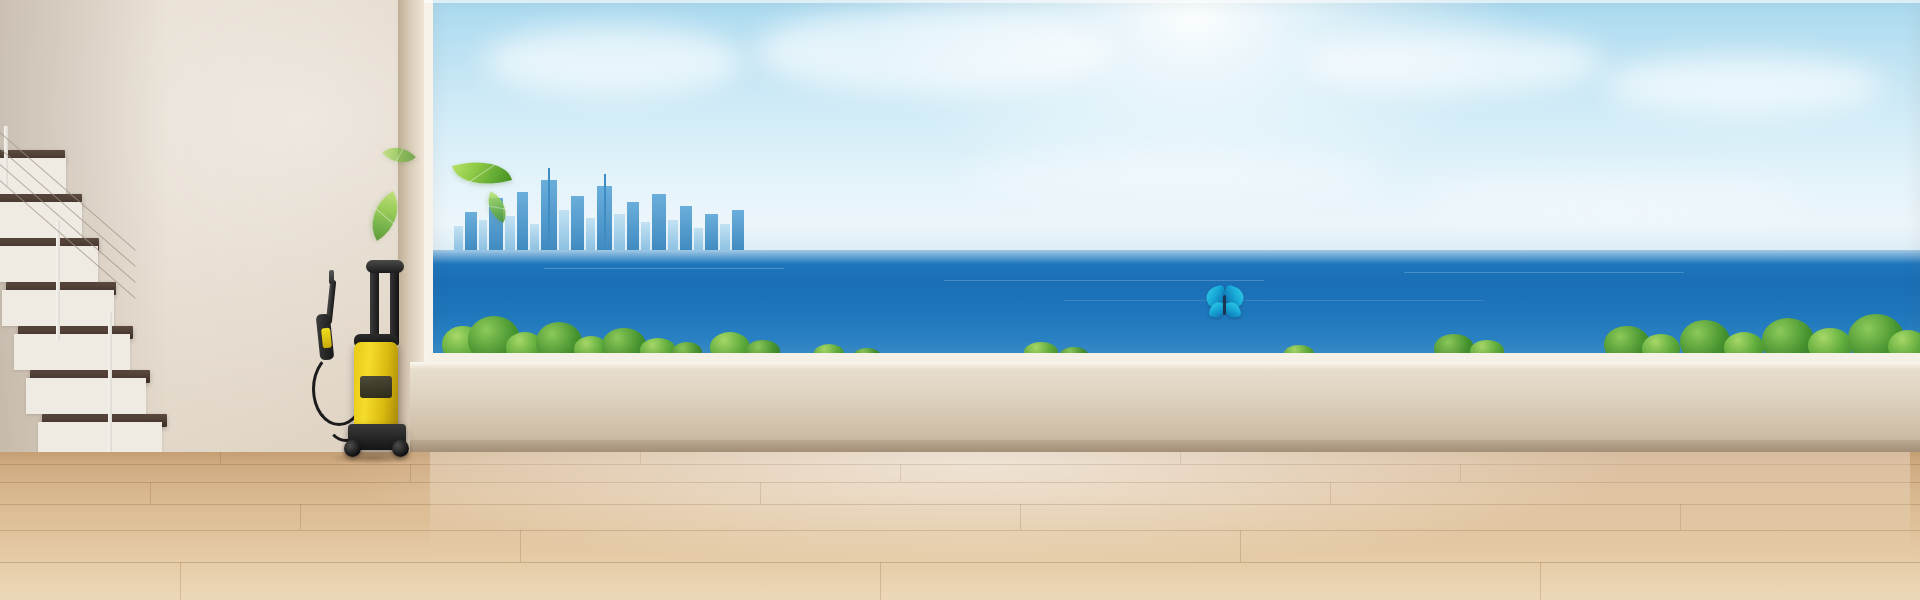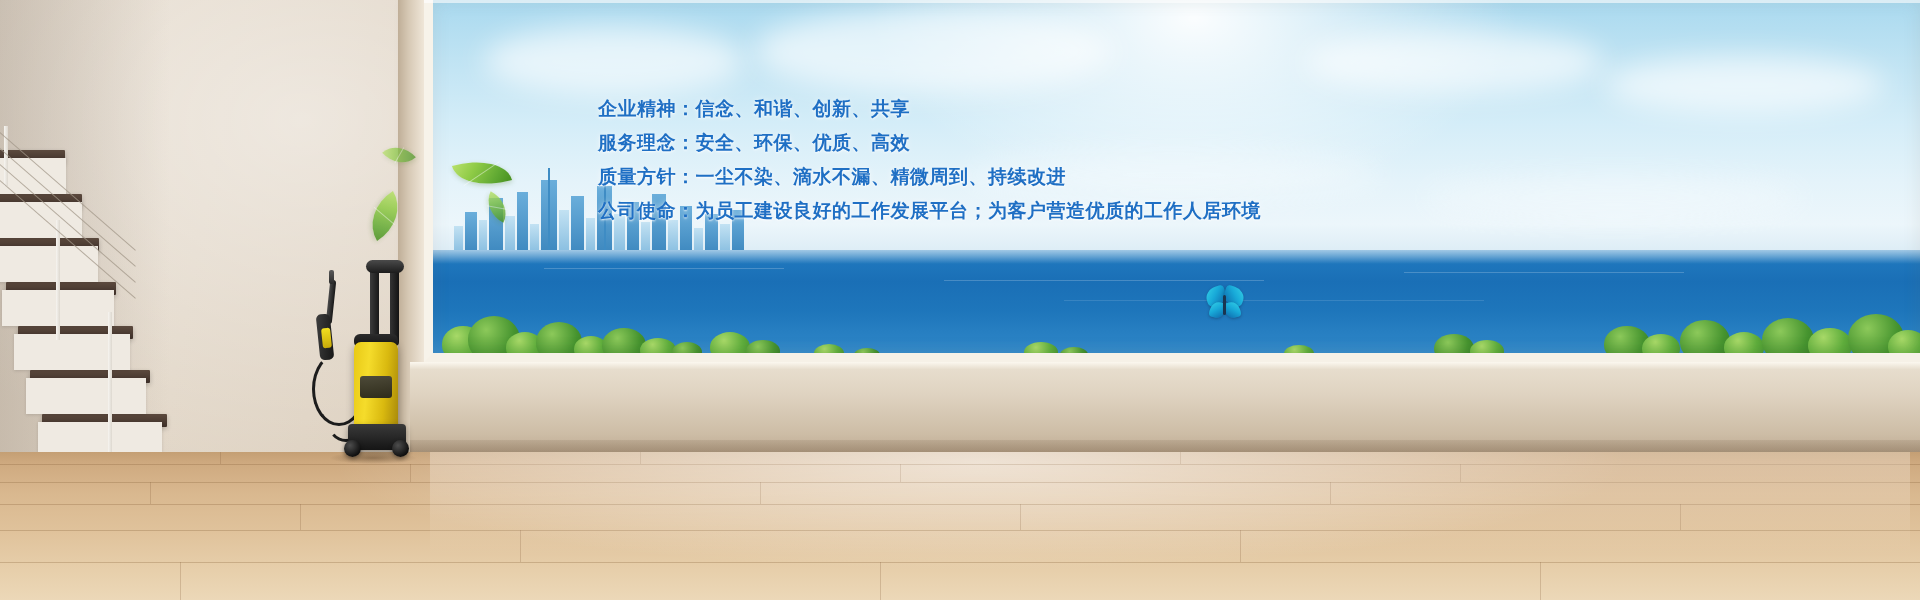--- a/index.html
+++ b/index.html
@@ -326,20 +326,14 @@
     <div class="w-part w-panel"></div>
     <div class="w-part w-base"></div>
     <div class="w-part w-wheel left"></div>
     <div class="w-part w-wheel right"></div>
     <div class="w-part w-lance"></div>
     <div class="w-part w-nozzle"></div>
     <div class="w-part w-gun-body"></div>
     <div class="w-part w-gun-trigger"></div>
   </div>
 
-  <div class="mission-text">
-    <div class="mission-line">企业精神：信念、和谐、创新、共享</div>
-    <div class="mission-line">服务理念：安全、环保、优质、高效</div>
-    <div class="mission-line">质量方针：一尘不染、滴水不漏、精微周到、持续改进</div>
-    <div class="mission-line">公司使命：为员工建设良好的工作发展平台；为客户营造优质的工作人居环境</div>
-  </div>
 
 </div>
 
 </body></html>

